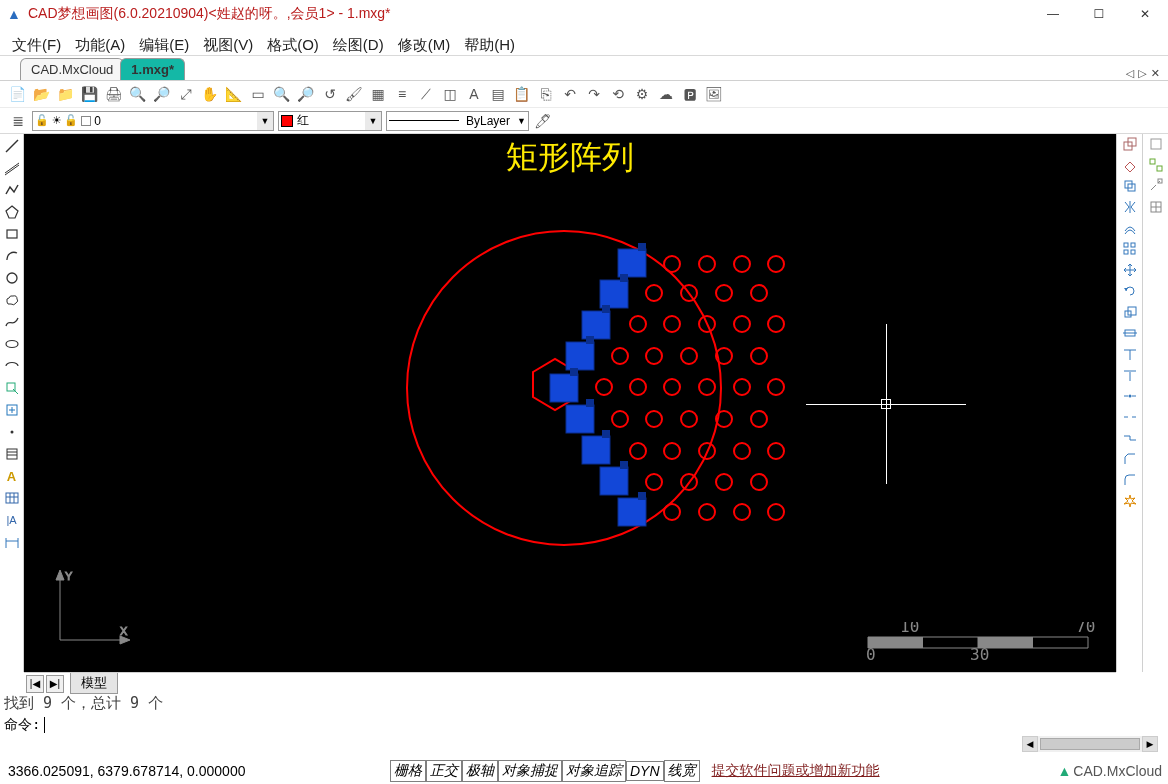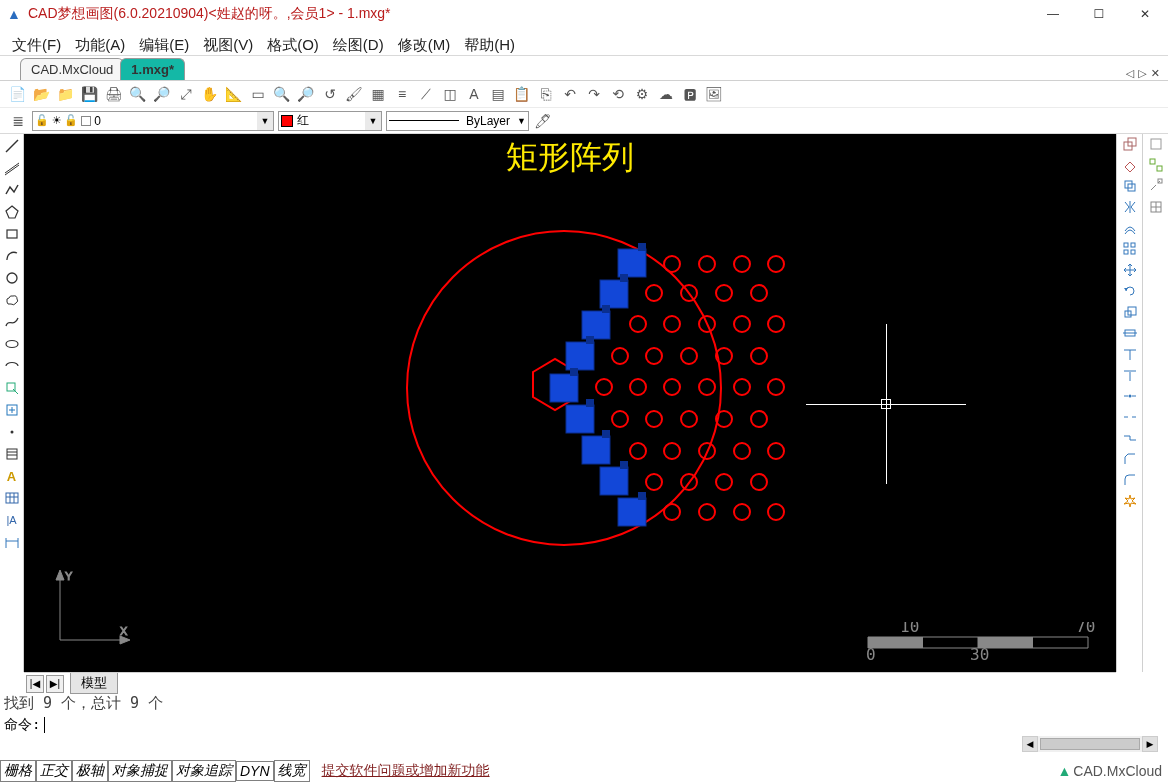--- a/index.html
+++ b/index.html
@@ -477,20 +477,21 @@
   <span>命令:</span>
   <span class="caret"></span>
 </div>
 <div class="hscroll">
   <div class="arrow">◀</div>
   <div class="thumb"></div>
   <div class="arrow">▶</div>
 </div>
 
 <div class="statusbar">
+  <span class="coords">3366.025091, 6379.678714, 0.000000</span>
   <span class="toggle">栅格</span>
   <span class="toggle">正交</span>
   <span class="toggle">极轴</span>
   <span class="toggle">对象捕捉</span>
   <span class="toggle">对象追踪</span>
   <span class="toggle">DYN</span>
   <span class="toggle">线宽</span>
   <a class="link">提交软件问题或增加新功能</a>
   <span class="cloud">
     <span style="color:#2a7;">▲</span>

